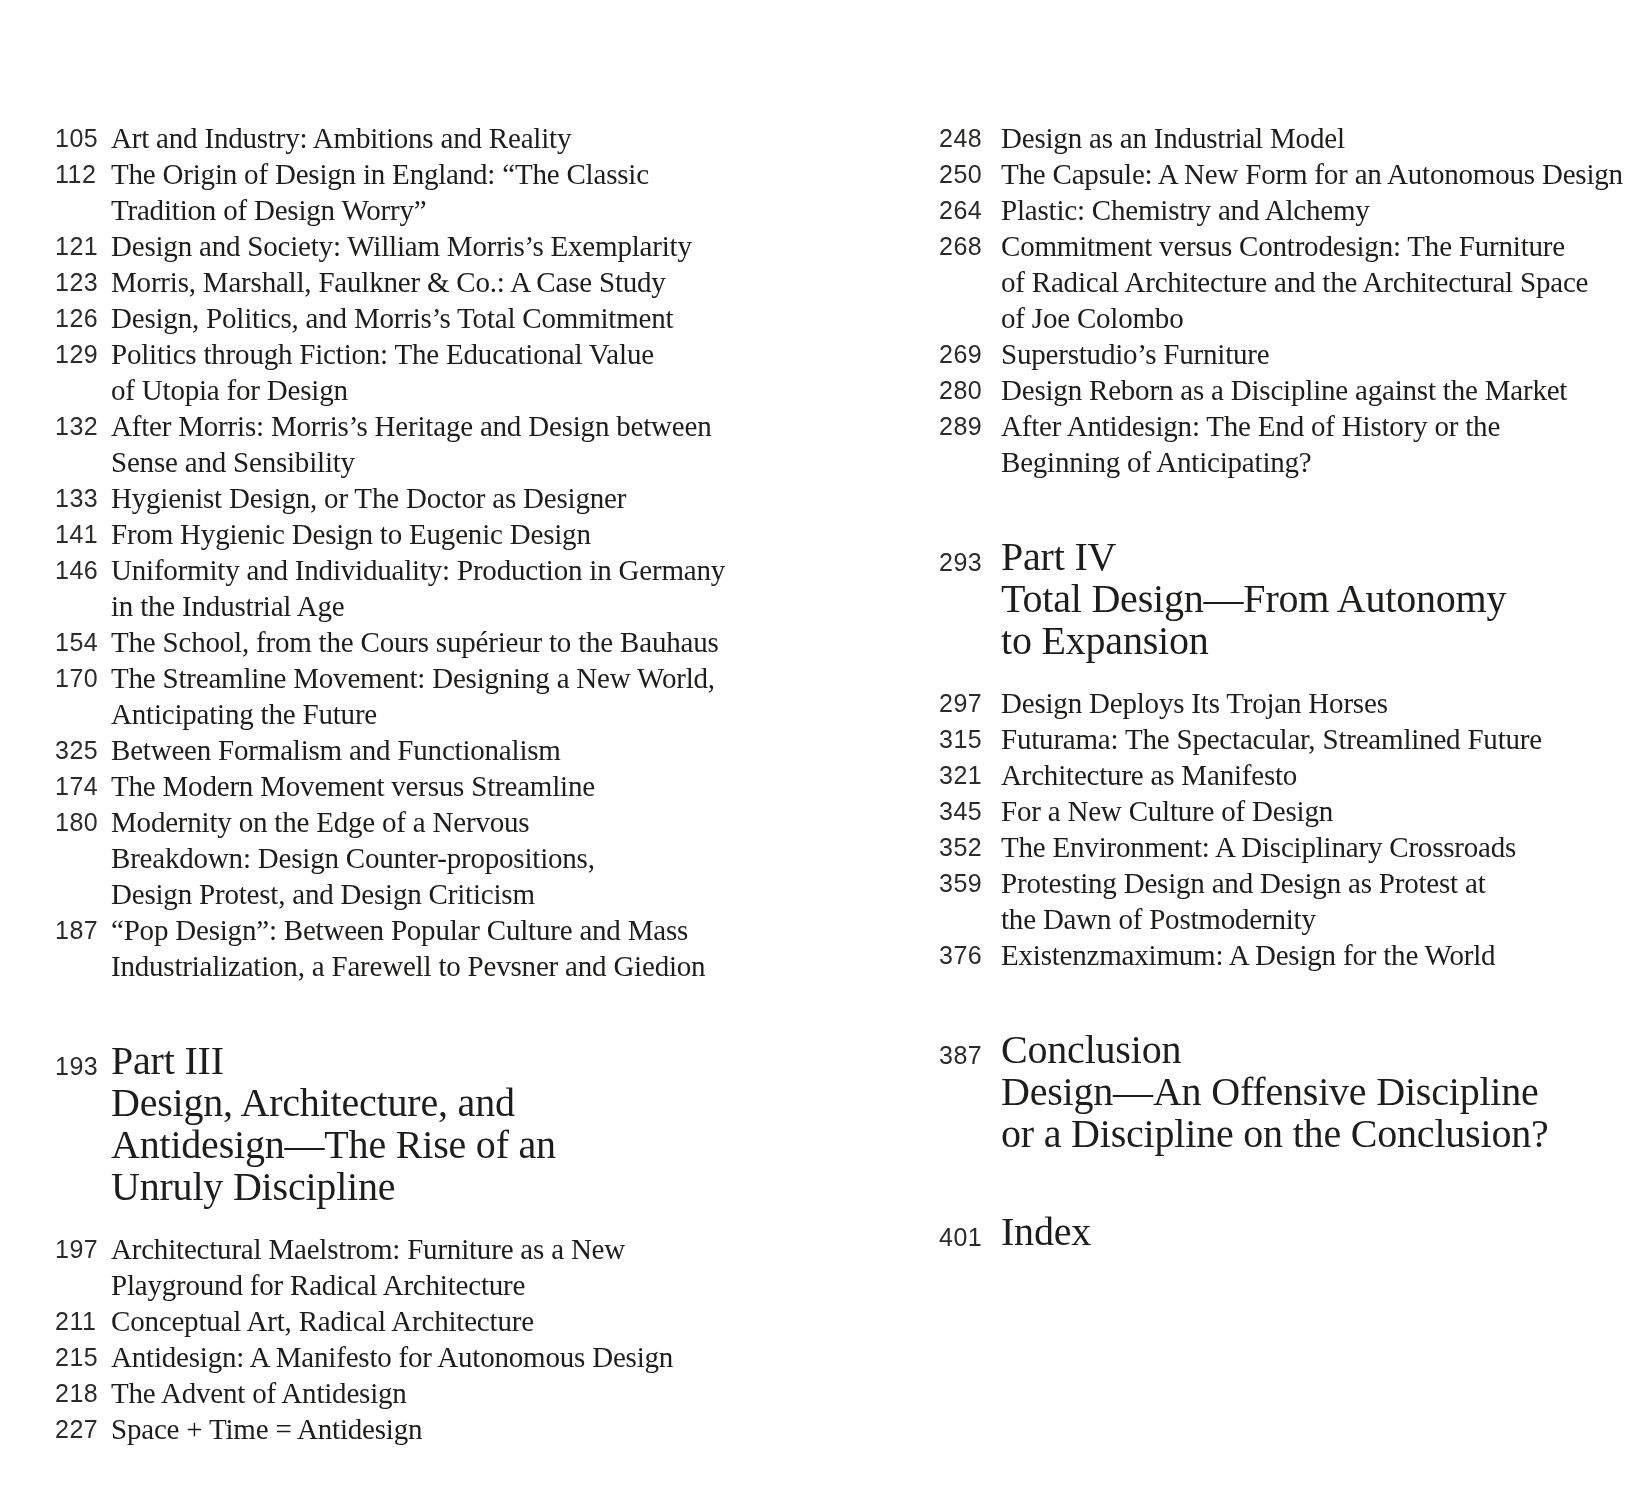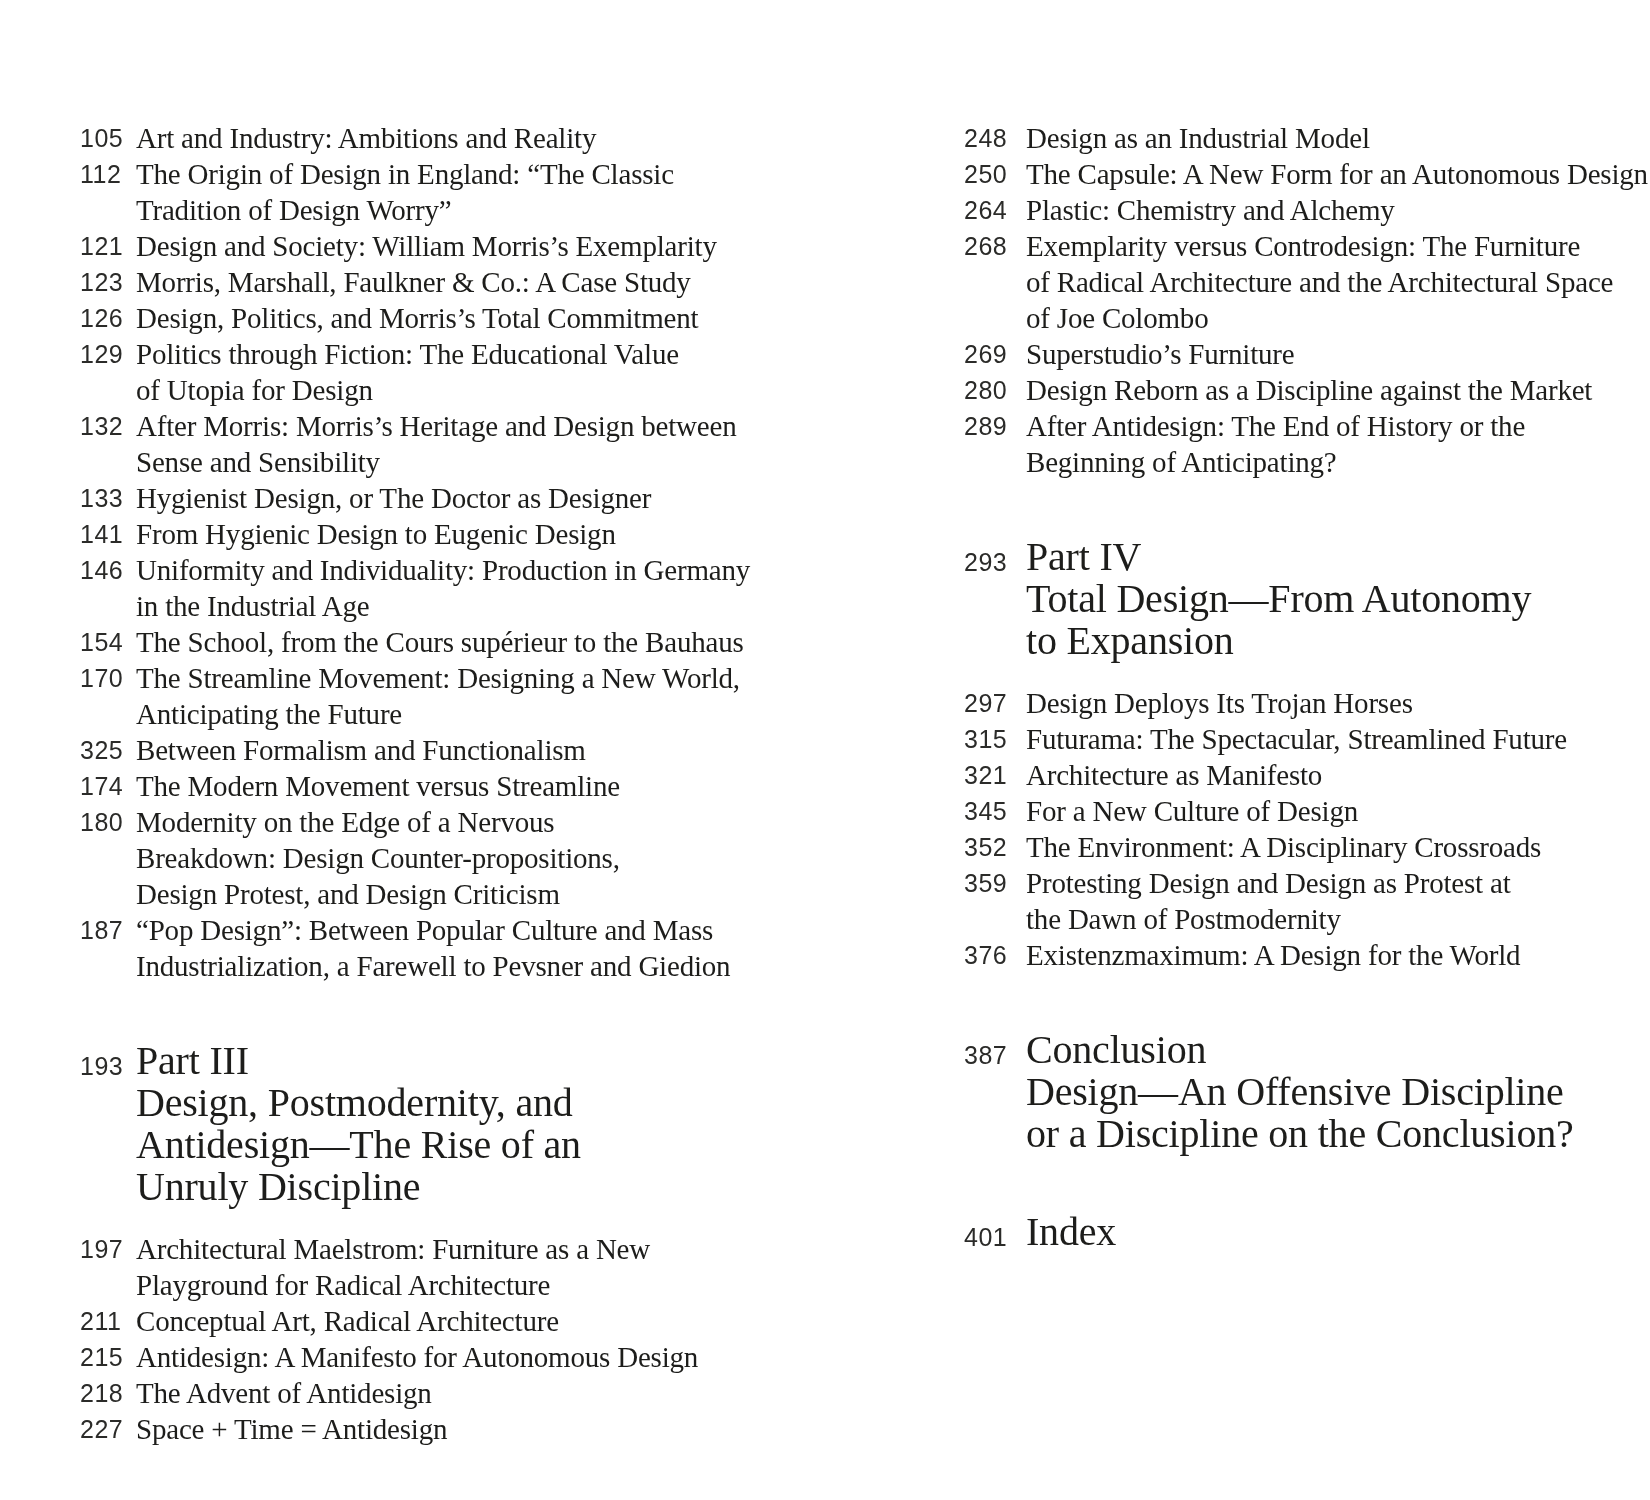--- a/index.html
+++ b/index.html
@@ -25,21 +25,20 @@
   .col {
     flex: none;
     display: block;
   }
   .col-left  { width: 884px; }
   .col-right { width: 705px; }
 
   .item {
     display: flex;
     align-items: flex-start;
-    margin-left: 25px;
   }
   .item--entry {
     font-size: 29px;
     line-height: 36px;
     letter-spacing: -0.2px;
   }
   .item--part {
     font-size: 40px;
     line-height: 42px;
     letter-spacing: -0.2px;
@@ -176,21 +175,21 @@
           <span class="num">187</span>
           <span class="title">
             <span class="line">“Pop Design”: Between Popular Culture and Mass</span>
             <span class="line">Industrialization, a Farewell to Pevsner and Giedion</span>
           </span>
         </div>
         <div class="item item--part">
           <span class="num">193</span>
           <span class="title">
             <span class="line">Part III</span>
-            <span class="line">Design, Postmodernity, and</span>
+            <span class="line">Design, Architecture, and</span>
             <span class="line">Antidesign—The Rise of an</span>
             <span class="line">Unruly Discipline</span>
           </span>
         </div>
         <div class="item item--entry">
           <span class="num">197</span>
           <span class="title">
             <span class="line">Architectural Maelstrom: Furniture as a New</span>
             <span class="line">Playground for Radical Architecture</span>
           </span>
@@ -235,21 +234,21 @@
         </div>
         <div class="item item--entry">
           <span class="num">264</span>
           <span class="title">
             <span class="line">Plastic: Chemistry and Alchemy</span>
           </span>
         </div>
         <div class="item item--entry">
           <span class="num">268</span>
           <span class="title">
-            <span class="line">Exemplarity versus Controdesign: The Furniture</span>
+            <span class="line">Commitment versus Controdesign: The Furniture</span>
             <span class="line">of Radical Architecture and the Architectural Space</span>
             <span class="line">of Joe Colombo</span>
           </span>
         </div>
         <div class="item item--entry">
           <span class="num">269</span>
           <span class="title">
             <span class="line">Superstudio’s Furniture</span>
           </span>
         </div>

